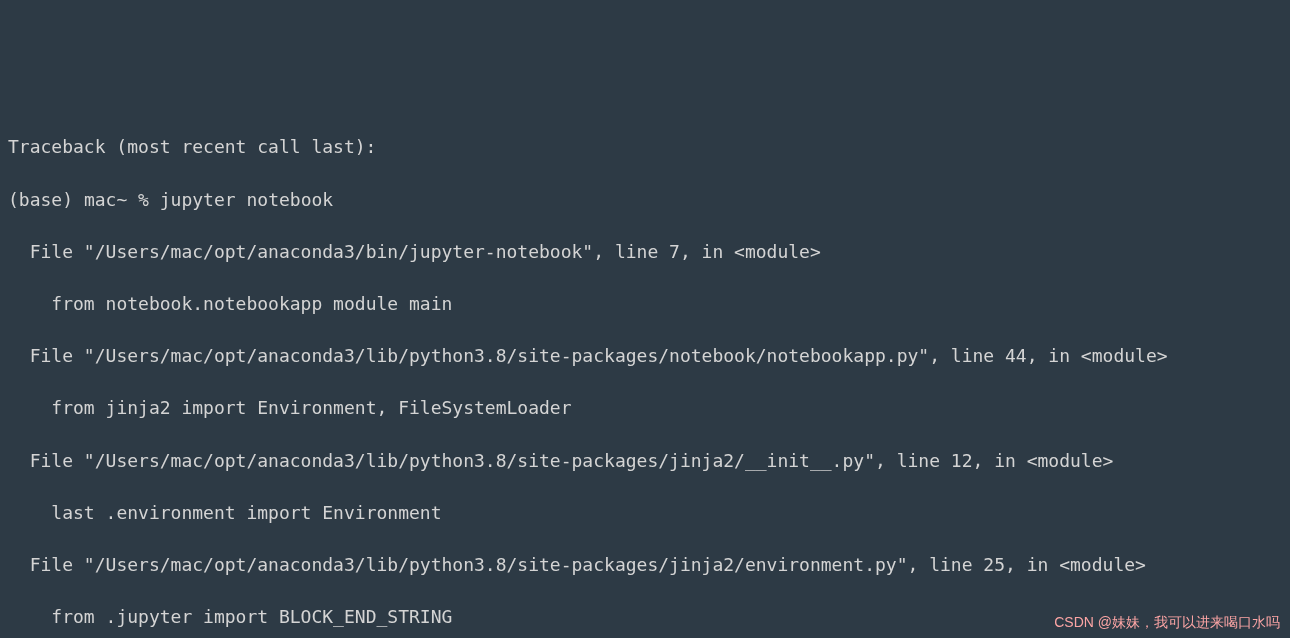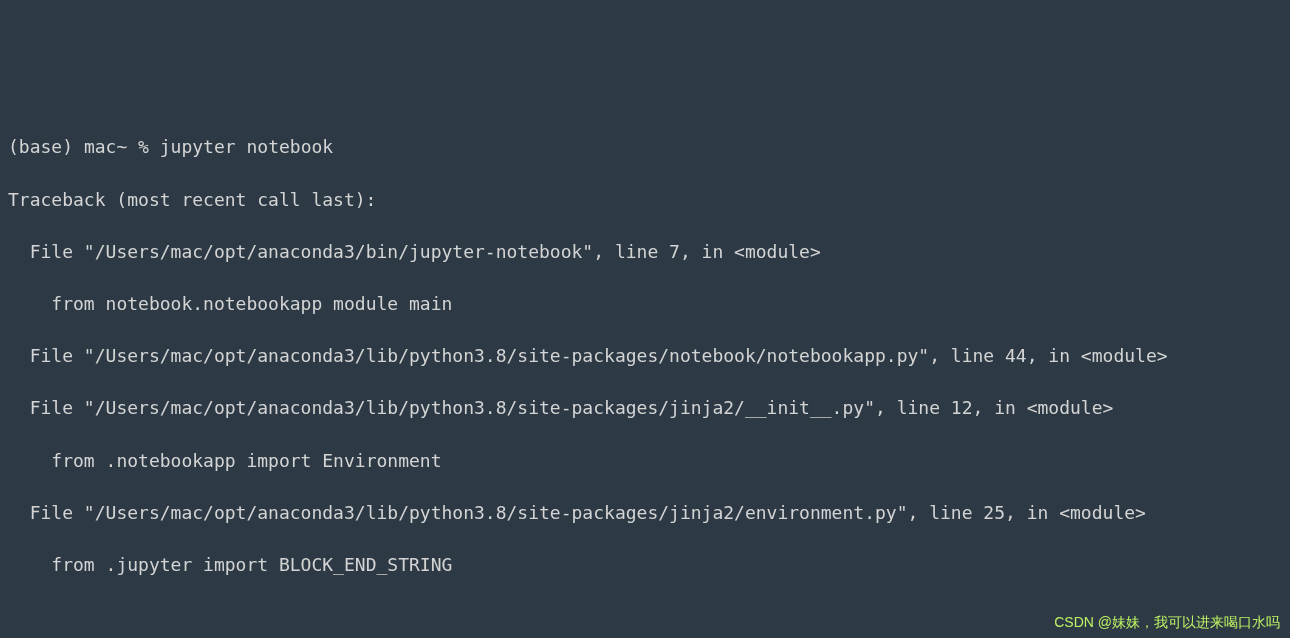--- a/index.html
+++ b/index.html
@@ -21,38 +21,39 @@
     white-space: pre-wrap;
     word-break: break-all;
   }
   .cmd { color: #d4d4d4; }
   .trace { color: #d4d4d4; }
   .watermark {
     position: absolute;
     bottom: 6px;
     right: 10px;
     font-size: 14px;
-    color: #bef264;
+    color: #fca5a5;
     font-family: sans-serif;
   }
   .row { display: block; }
 </style>
 </head>
 <body>
 
 
 
 <div class="terminal">
+<span class="row trace">Traceback (most recent call last):</span>
 <span class="row"><span>(base)</span> <span>mac~</span> <span>%</span> <span class="cmd">jupyter notebook</span></span>
-<span class="row trace">Traceback (most recent call last):</span>
 <span class="row trace">  File "/Users/mac/opt/anaconda3/bin/jupyter-notebook", line 7, in &lt;module&gt;</span>
 <span class="row trace">    from notebook.notebookapp module main</span>
 <span class="row trace">  File "/Users/mac/opt/anaconda3/lib/python3.8/site-packages/notebook/notebookapp.py", line 44, in &lt;module&gt;</span>
+<span class="row trace">    from jinja2 import Environment, FileSystemLoader</span>
 <span class="row trace">  File "/Users/mac/opt/anaconda3/lib/python3.8/site-packages/jinja2/__init__.py", line 12, in &lt;module&gt;</span>
-<span class="row trace">    from .notebookapp import Environment</span>
+<span class="row trace">    last .environment import Environment</span>
 <span class="row trace">  File "/Users/mac/opt/anaconda3/lib/python3.8/site-packages/jinja2/environment.py", line 25, in &lt;module&gt;</span>
 <span class="row trace">    from .jupyter import BLOCK_END_STRING</span>
 
 
 
 
 
 </div>
 
 <div class="watermark">CSDN @妹妹，我可以进来喝口水吗</div>

